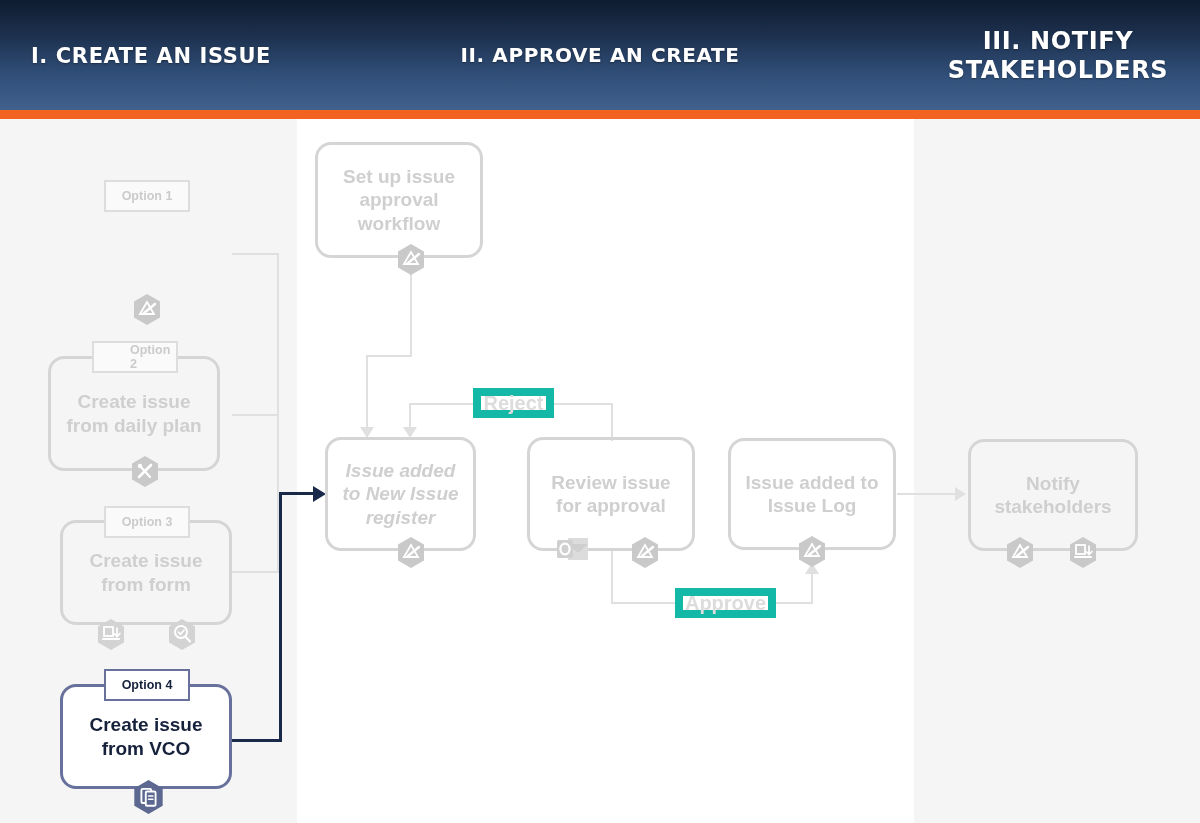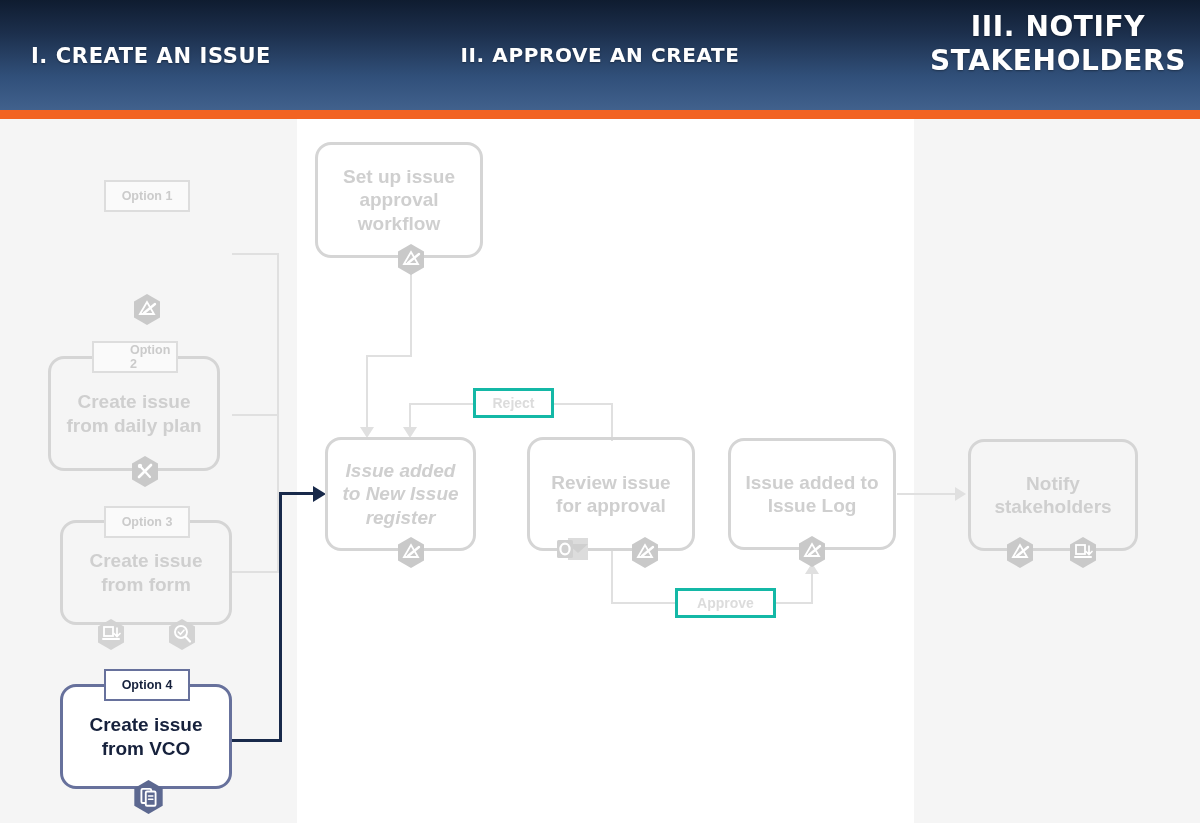--- a/index.html
+++ b/index.html
@@ -26,21 +26,21 @@
     color: #ffffff;
     font-weight: 800;
     letter-spacing: 0.6px;
     text-align: center;
     line-height: 1.22;
     font-family: "DejaVu Sans", sans-serif;
     text-shadow: 0 1px 2px rgba(0,0,0,.35);
   }
   #phase-1 { left: 6px;   top: 44px; width: 290px; font-size: 21px; text-align: center; }
   #phase-2 { left: 430px; top: 43px; width: 340px; font-size: 20px; }
-  #phase-3 { left: 930px; top: 10px; width: 256px; font-size: 28px; }
+  #phase-3 { left: 930px; top: 27px; width: 256px; font-size: 24px; }
 
   
   .col { position: absolute; top: 119px; height: 704px; }
   #col-create { left: 0;    width: 297px; background: #f5f5f5; }
   #col-approve{ left: 297px;width: 617px; background: #ffffff; }
   #col-notify { left: 914px;width: 286px; background: #f5f5f5; }
 
   
   .node {
     position: absolute;
@@ -77,22 +77,22 @@
     font-weight: 700;
     display: flex; align-items: center; justify-content: center;
     z-index: 7;
     height: 32px;
   }
   .opt-tag.active { border-color: #67719c; background:#ffffff; color:#16213c; }
 
   
   .edge-label {
     position: absolute; box-sizing: border-box;
-    border: 3px solid #14b8a6; background: #ffffff;
-    color: #dcdcdc; font-size: 14px; font-weight: 700;
+    border: 8px solid #14b8a6; background: #ffffff;
+    color: #dcdcdc; font-size: 20px; font-weight: 700;
     display: flex; align-items: center; justify-content: center;
     height: 30px; z-index: 6;
   }
 
   
   .hexbadge {
     position: absolute; width: 30px; height: 33px; z-index: 9;
   }
   .hexbadge svg { display:block; width:100%; height:100%; }
 

